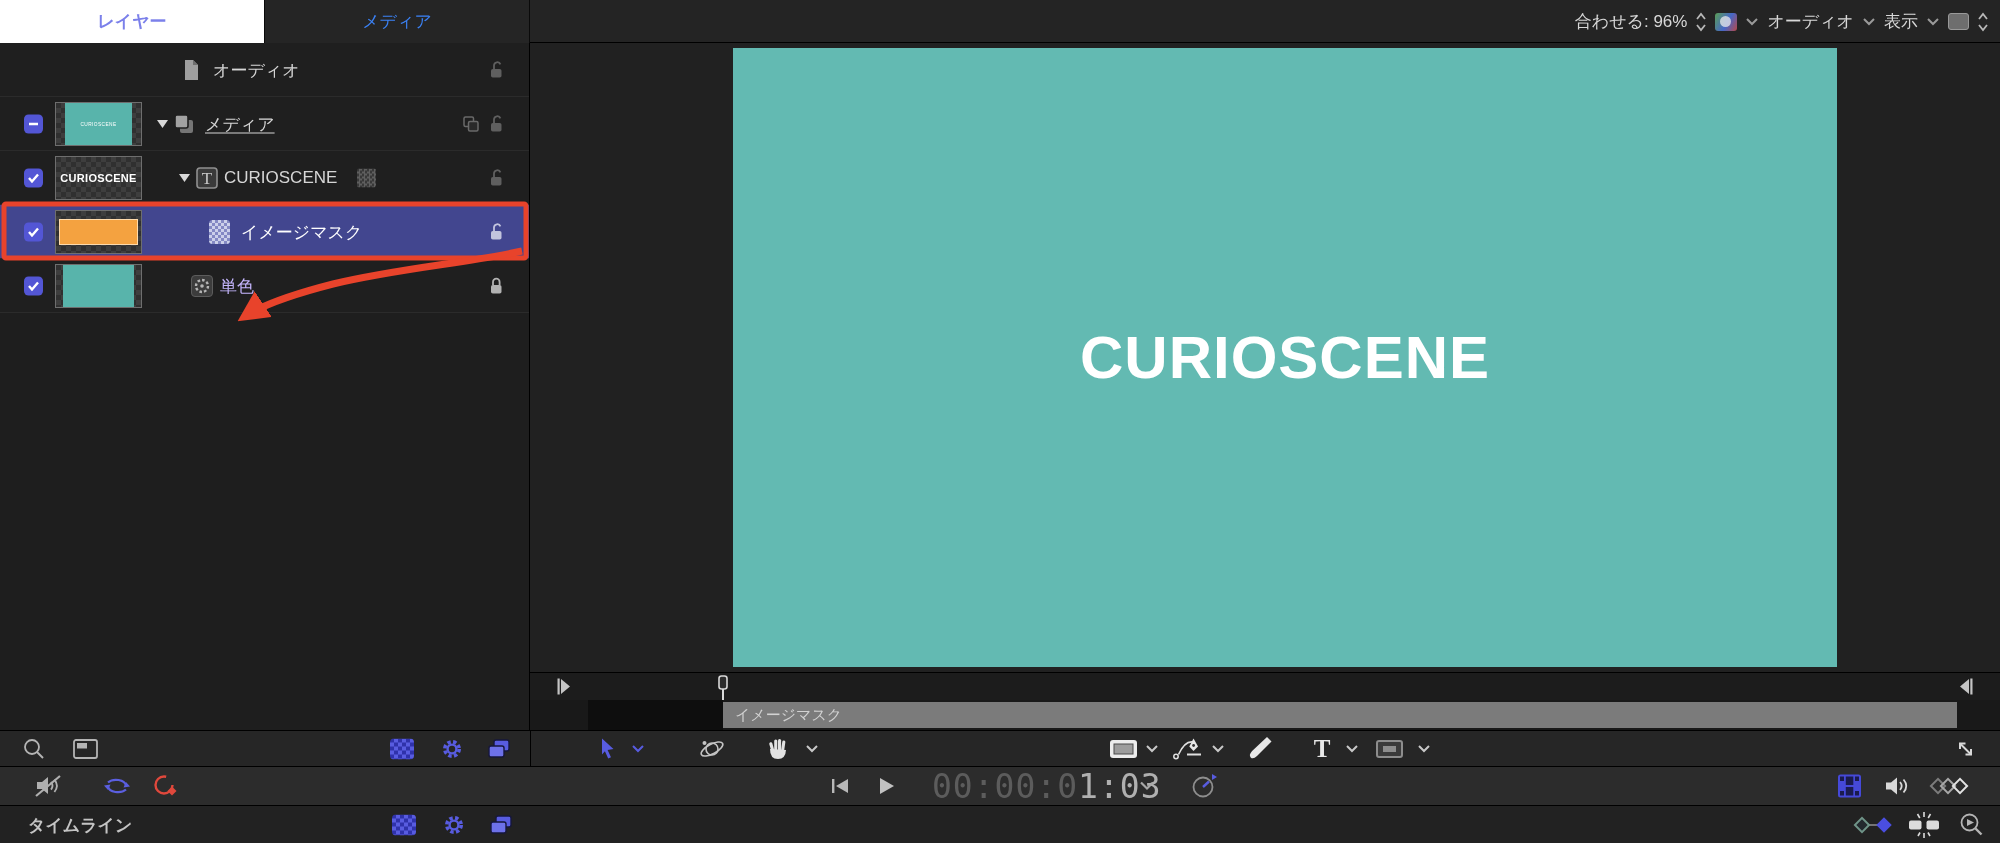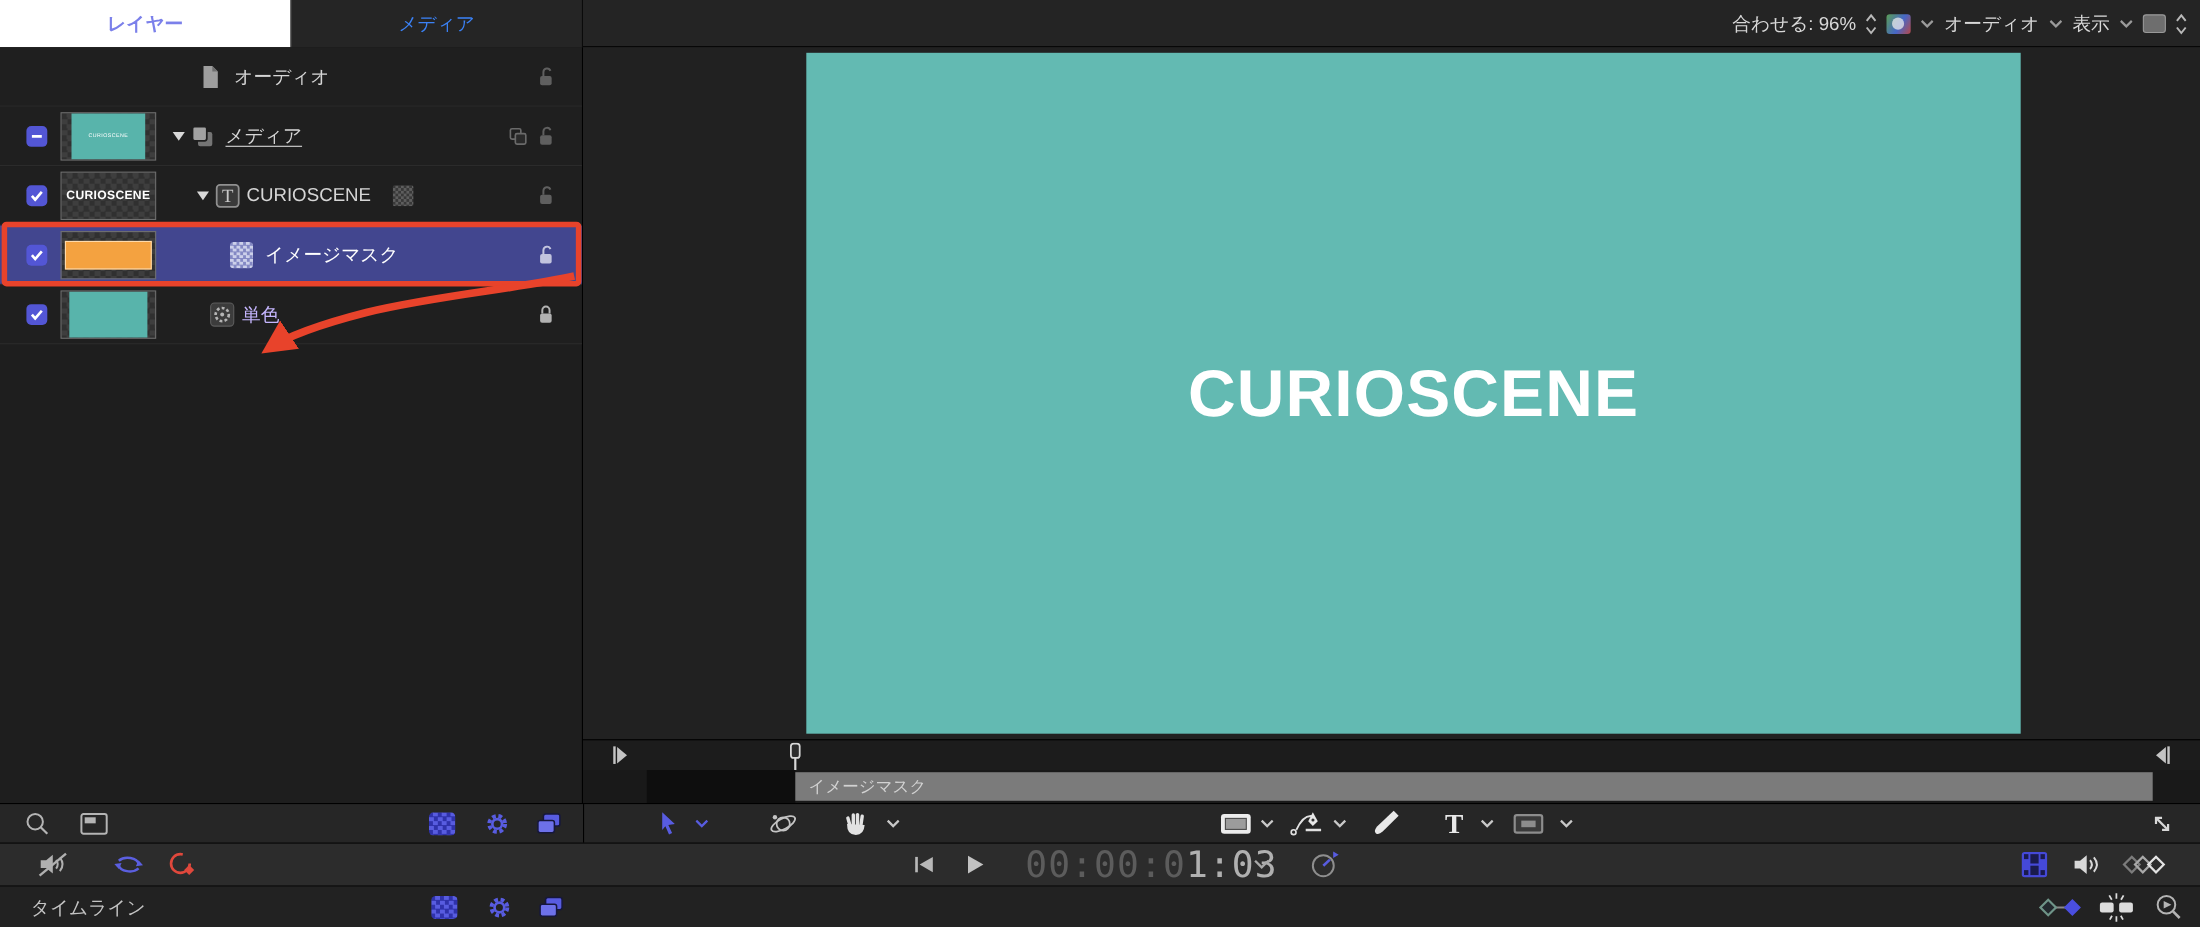--- a/index.html
+++ b/index.html
@@ -76,21 +76,21 @@
       background:repeating-conic-gradient(#585ce0 0 25%, #2f32ab 0 50%) 0 0/8px 8px; }
 
   
   .transport { position:absolute; left:0; top:767px; width:2000px; height:39px; background:#2c2c2c;
                border-bottom:1px solid #000; }
   .timecode { font-family:"DejaVu Sans Mono", monospace; font-size:33px; letter-spacing:1px; white-space:nowrap; }
   .tc-dim { color:#5c5c5c; } .tc-bright { color:#b0b0b0; }
 
   
   .bottombar { position:absolute; left:0; top:806px; width:2000px; height:37px; background:#222; }
-  .bottom-label { color:#c4c4c4; }
+  .bottom-label { color:#c4c4c4;font-weight:bold; }
 
   
   .annot { position:absolute; left:0; top:0; pointer-events:none; z-index:50; }
 
   svg { display:block; }
 </style>
 </head>
 <body>
 
 <div class="app">

